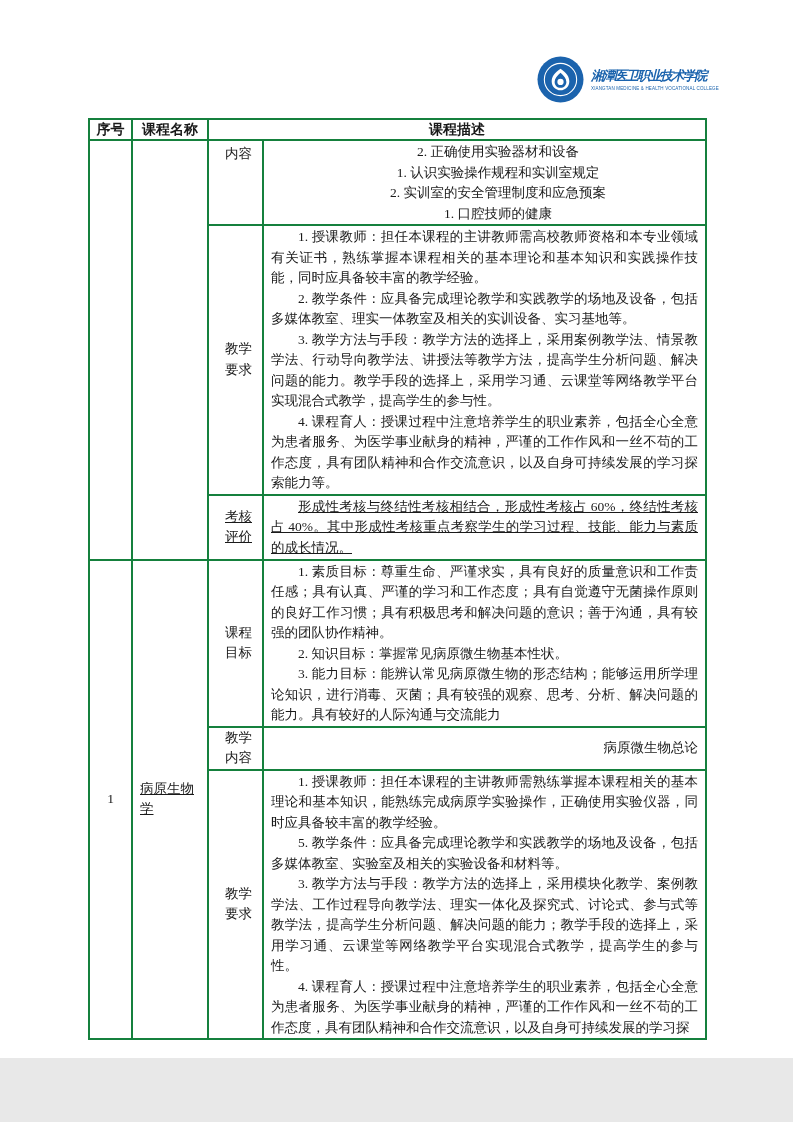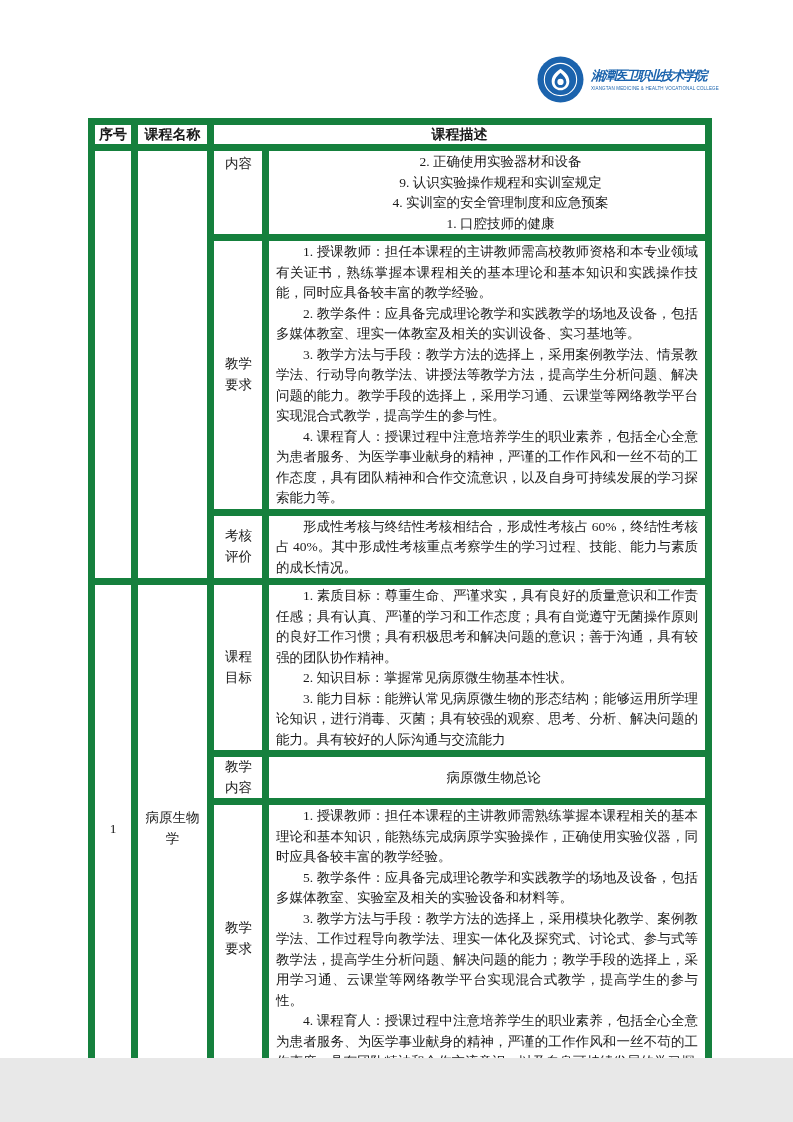--- a/index.html
+++ b/index.html
@@ -32,62 +32,62 @@
   }
 
   
   table.doc-table {
     position:absolute; left:88px; top:118px;
     width:617px;
     border-collapse:collapse; table-layout:fixed;
     border:2px solid #1c1c1c;
   }
   .doc-table td {
-    border:7px solid #15803d;
+    border:2px solid #15803d;
     padding:0;
     font-size:13.5px;
     line-height:20.5px;
     overflow:hidden;
   }
   col.c-seq    { width:43px;  }
   col.c-course { width:76px;  }
   col.c-label  { width:55px;  }
   col.c-body   { width:443px; }
 
   tr.hdr       { height:21px; }
   tr.hdr td    { font-weight:bold; text-align:center; font-size:14px;
                  line-height:19px; border-bottom-width:2px; }
 
   tr.r-a1 { height:83px; }
   tr.r-a2 { height:269px; }
-  tr.r-a3 { height:65px; }
+  tr.r-a3 { height:65px;text-decoration:underline; }
   tr.r-b1 { height:167px; }
   tr.r-b2 { height:43px; }
   tr.r-b3 { height:244px; }
 
   td.seq-cell, td.course-cell {
     text-align:center; vertical-align:middle;
   }
-  .course-wrap { width:60px; margin:0 auto; text-align:center; }
+  .course-wrap { width:60px; margin:0 auto; text-align:left;text-decoration:underline; }
 
   td.label-cell {
     text-align:right; vertical-align:middle;
     padding:0 10px;
   }
   td.label-cell.top { vertical-align:top; padding-top:3px; }
 
   td.content-cell {
     vertical-align:top;
     text-align:justify;
     padding:1px 7px 0 7px;
   }
   td.content-cell p { margin:0; text-indent:2em; }
   td.content-cell .line { text-indent:2em; text-align:center; }
   td.content-cell.single {
-    vertical-align:middle; text-align:center;
+    vertical-align:middle; text-align:right;
   }
   td.content-cell.single p { text-indent:1em; }
 
   
   .page-number {
     position:absolute; left:0; right:0; top:1036px;
     text-align:center; font-size:13px;
   }
 </style>
 </head>
@@ -124,22 +124,22 @@
       <td>课程名称</td>
       <td colspan="2">课程描述</td>
     </tr>
 
     <tr class="r-a1">
       <td class="seq-cell" rowspan="3"></td>
       <td class="course-cell" rowspan="3"></td>
       <td class="label-cell top">内容</td>
       <td class="content-cell">
         <div class="line">2. 正确使用实验器材和设备</div>
-        <div class="line">9. 认识实验操作规程和实训室规定</div>
-        <div class="line">4. 实训室的安全管理制度和应急预案</div>
+        <div class="line">1. 认识实验操作规程和实训室规定</div>
+        <div class="line">2. 实训室的安全管理制度和应急预案</div>
         <div class="line">1. 口腔技师的健康</div>
       </td>
     </tr>
     <tr class="r-a2">
       <td class="label-cell">教学要求</td>
       <td class="content-cell">
         <p>1. 授课教师：担任本课程的主讲教师需高校教师资格和本专业领域有关证书，熟练掌握本课程相关的基本理论和基本知识和实践操作技能，同时应具备较丰富的教学经验。</p>
         <p>2. 教学条件：应具备完成理论教学和实践教学的场地及设备，包括多媒体教室、理实一体教室及相关的实训设备、实习基地等。</p>
         <p>3. 教学方法与手段：教学方法的选择上，采用案例教学法、情景教学法、行动导向教学法、讲授法等教学方法，提高学生分析问题、解决问题的能力。教学手段的选择上，采用学习通、云课堂等网络教学平台实现混合式教学，提高学生的参与性。</p>
         <p>4. 课程育人：授课过程中注意培养学生的职业素养，包括全心全意为患者服务、为医学事业献身的精神，严谨的工作作风和一丝不苟的工作态度，具有团队精神和合作交流意识，以及自身可持续发展的学习探索能力等。</p>

